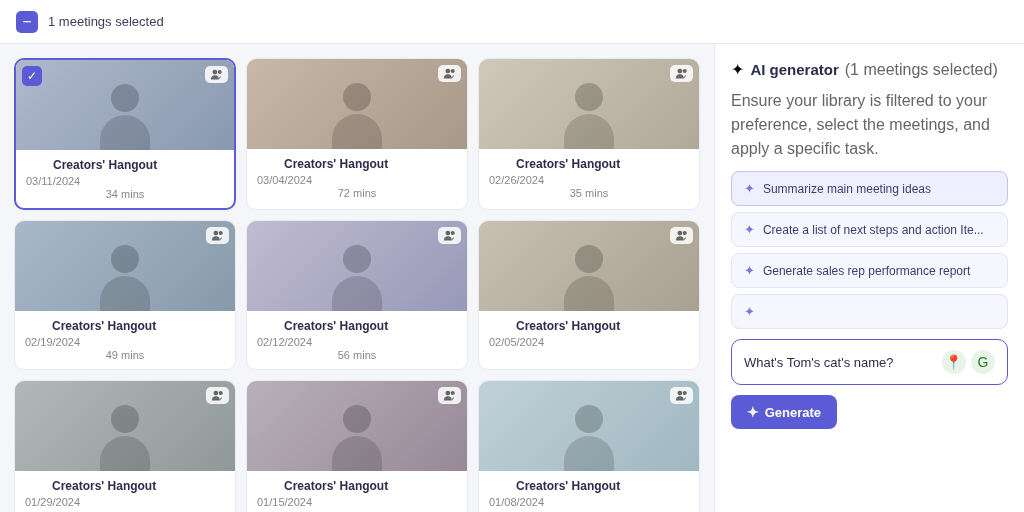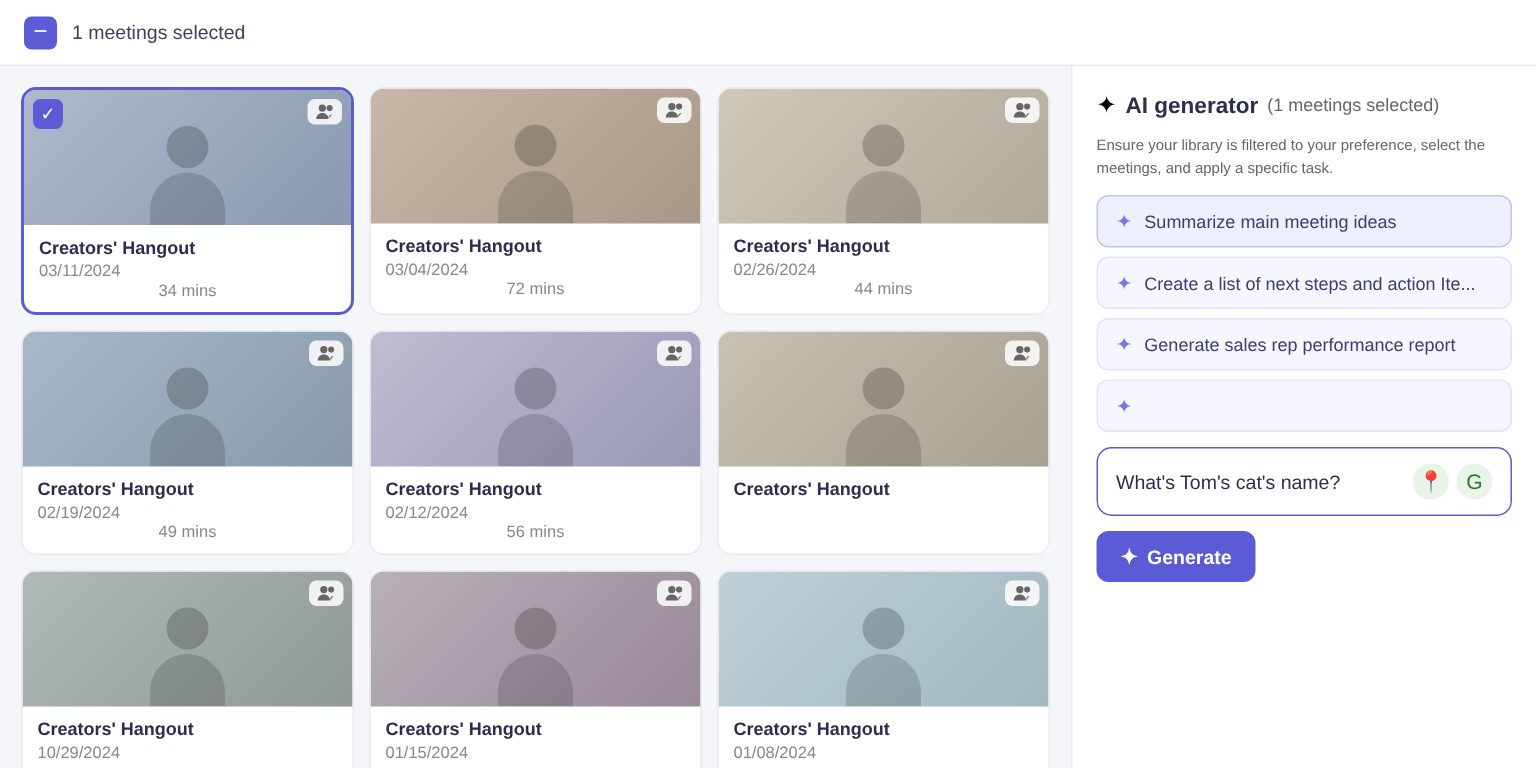--- a/index.html
+++ b/index.html
@@ -141,20 +141,21 @@
     }
 
     .card-info {
       padding: 8px 10px;
     }
     .card-name {
       font-size: 12px;
       font-weight: 600;
       color: #2d2d4e;
       margin-bottom: 3px;
+      margin-left: 27px;
     }
     .card-date {
       font-size: 11px;
       color: #888;
       margin-bottom: 1px;
     }
     .card-duration {
       font-size: 11px;
       color: #888;
       text-align: center;
@@ -180,27 +181,27 @@
     }
     .ai-title {
       font-size: 15px;
       font-weight: 700;
       color: #2d2d4e;
     }
     .ai-title-icon {
       font-size: 16px;
     }
     .ai-selected-badge {
-      font-size: 12px;
+      font-size: 16px;
       color: #666;
       font-weight: 400;
     }
 
     .ai-description {
-      font-size: 10px;
+      font-size: 16px;
       color: #666;
       line-height: 1.5;
     }
 
     .ai-suggestions {
       display: flex;
       flex-direction: column;
       gap: 6px;
     }
 
@@ -361,21 +362,21 @@
           <circle cx="6" cy="5" r="3"></circle>
           <path d="M1 14c0-3 2-5 5-5s5 2 5 5"></path>
           <circle cx="12" cy="5" r="2.5"></circle>
           <path d="M11 14c0-2 1-4 3-4"></path>
         </svg>
       </div>
     </div>
     <div class="card-info">
       <div class="card-name">Creators' Hangout</div>
       <div class="card-date">02/26/2024</div>
-      <div class="card-duration">44 mins</div>
+      <div class="card-duration">35 mins</div>
     </div>
   </div>
         <div class="meeting-card">
     <div class="card-thumb" style="background: linear-gradient(135deg, #a8b8c8 0%, #889aaa 100%)">
 
       <div class="person-shape">
         <div class="person-head"></div>
         <div class="person-body"></div>
       </div>
       <div class="card-participants-icon">
@@ -426,41 +427,42 @@
         <svg viewBox="0 0 16 16">
           <circle cx="6" cy="5" r="3"></circle>
           <path d="M1 14c0-3 2-5 5-5s5 2 5 5"></path>
           <circle cx="12" cy="5" r="2.5"></circle>
           <path d="M11 14c0-2 1-4 3-4"></path>
         </svg>
       </div>
     </div>
     <div class="card-info">
       <div class="card-name">Creators' Hangout</div>
+      <div class="card-date">02/05/2024</div>
     </div>
   </div>
         <div class="meeting-card">
     <div class="card-thumb" style="background: linear-gradient(135deg, #b0b8b8 0%, #909898 100%)">
 
       <div class="person-shape">
         <div class="person-head"></div>
         <div class="person-body"></div>
       </div>
       <div class="card-participants-icon">
         <svg viewBox="0 0 16 16">
           <circle cx="6" cy="5" r="3"></circle>
           <path d="M1 14c0-3 2-5 5-5s5 2 5 5"></path>
           <circle cx="12" cy="5" r="2.5"></circle>
           <path d="M11 14c0-2 1-4 3-4"></path>
         </svg>
       </div>
     </div>
     <div class="card-info">
       <div class="card-name">Creators' Hangout</div>
-      <div class="card-date">10/29/2024</div>
+      <div class="card-date">01/29/2024</div>
       <div class="card-duration">...</div>
     </div>
   </div>
         <div class="meeting-card">
     <div class="card-thumb" style="background: linear-gradient(135deg, #b8b0b8 0%, #988898 100%)">
 
       <div class="person-shape">
         <div class="person-head"></div>
         <div class="person-body"></div>
       </div>

